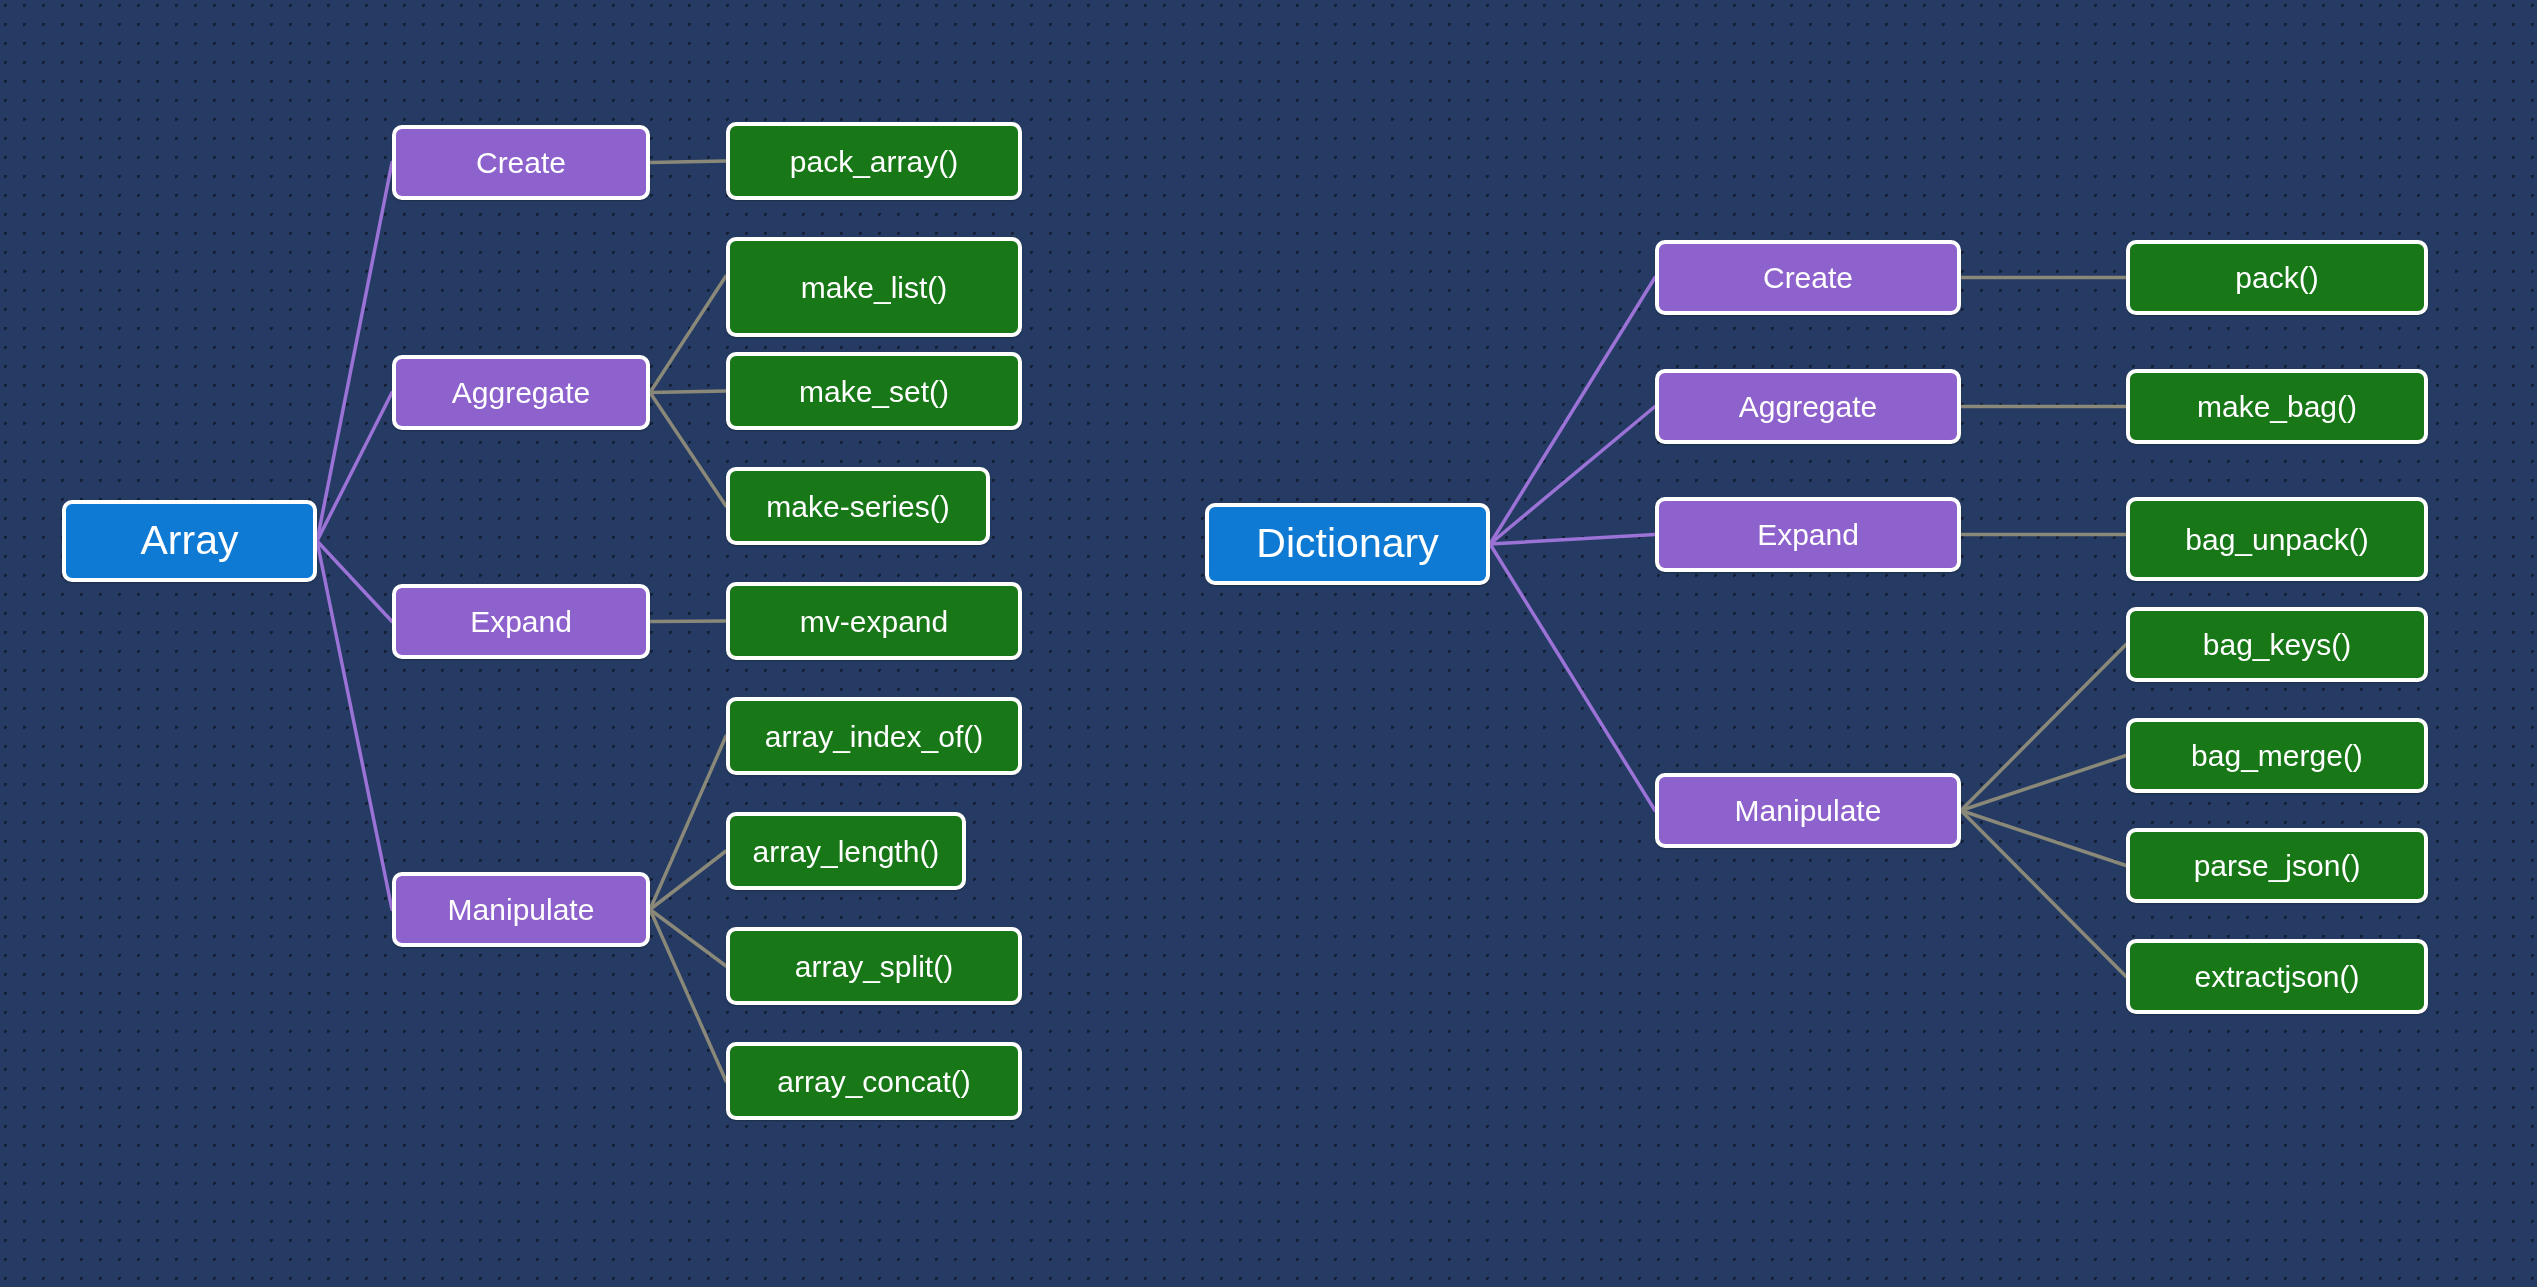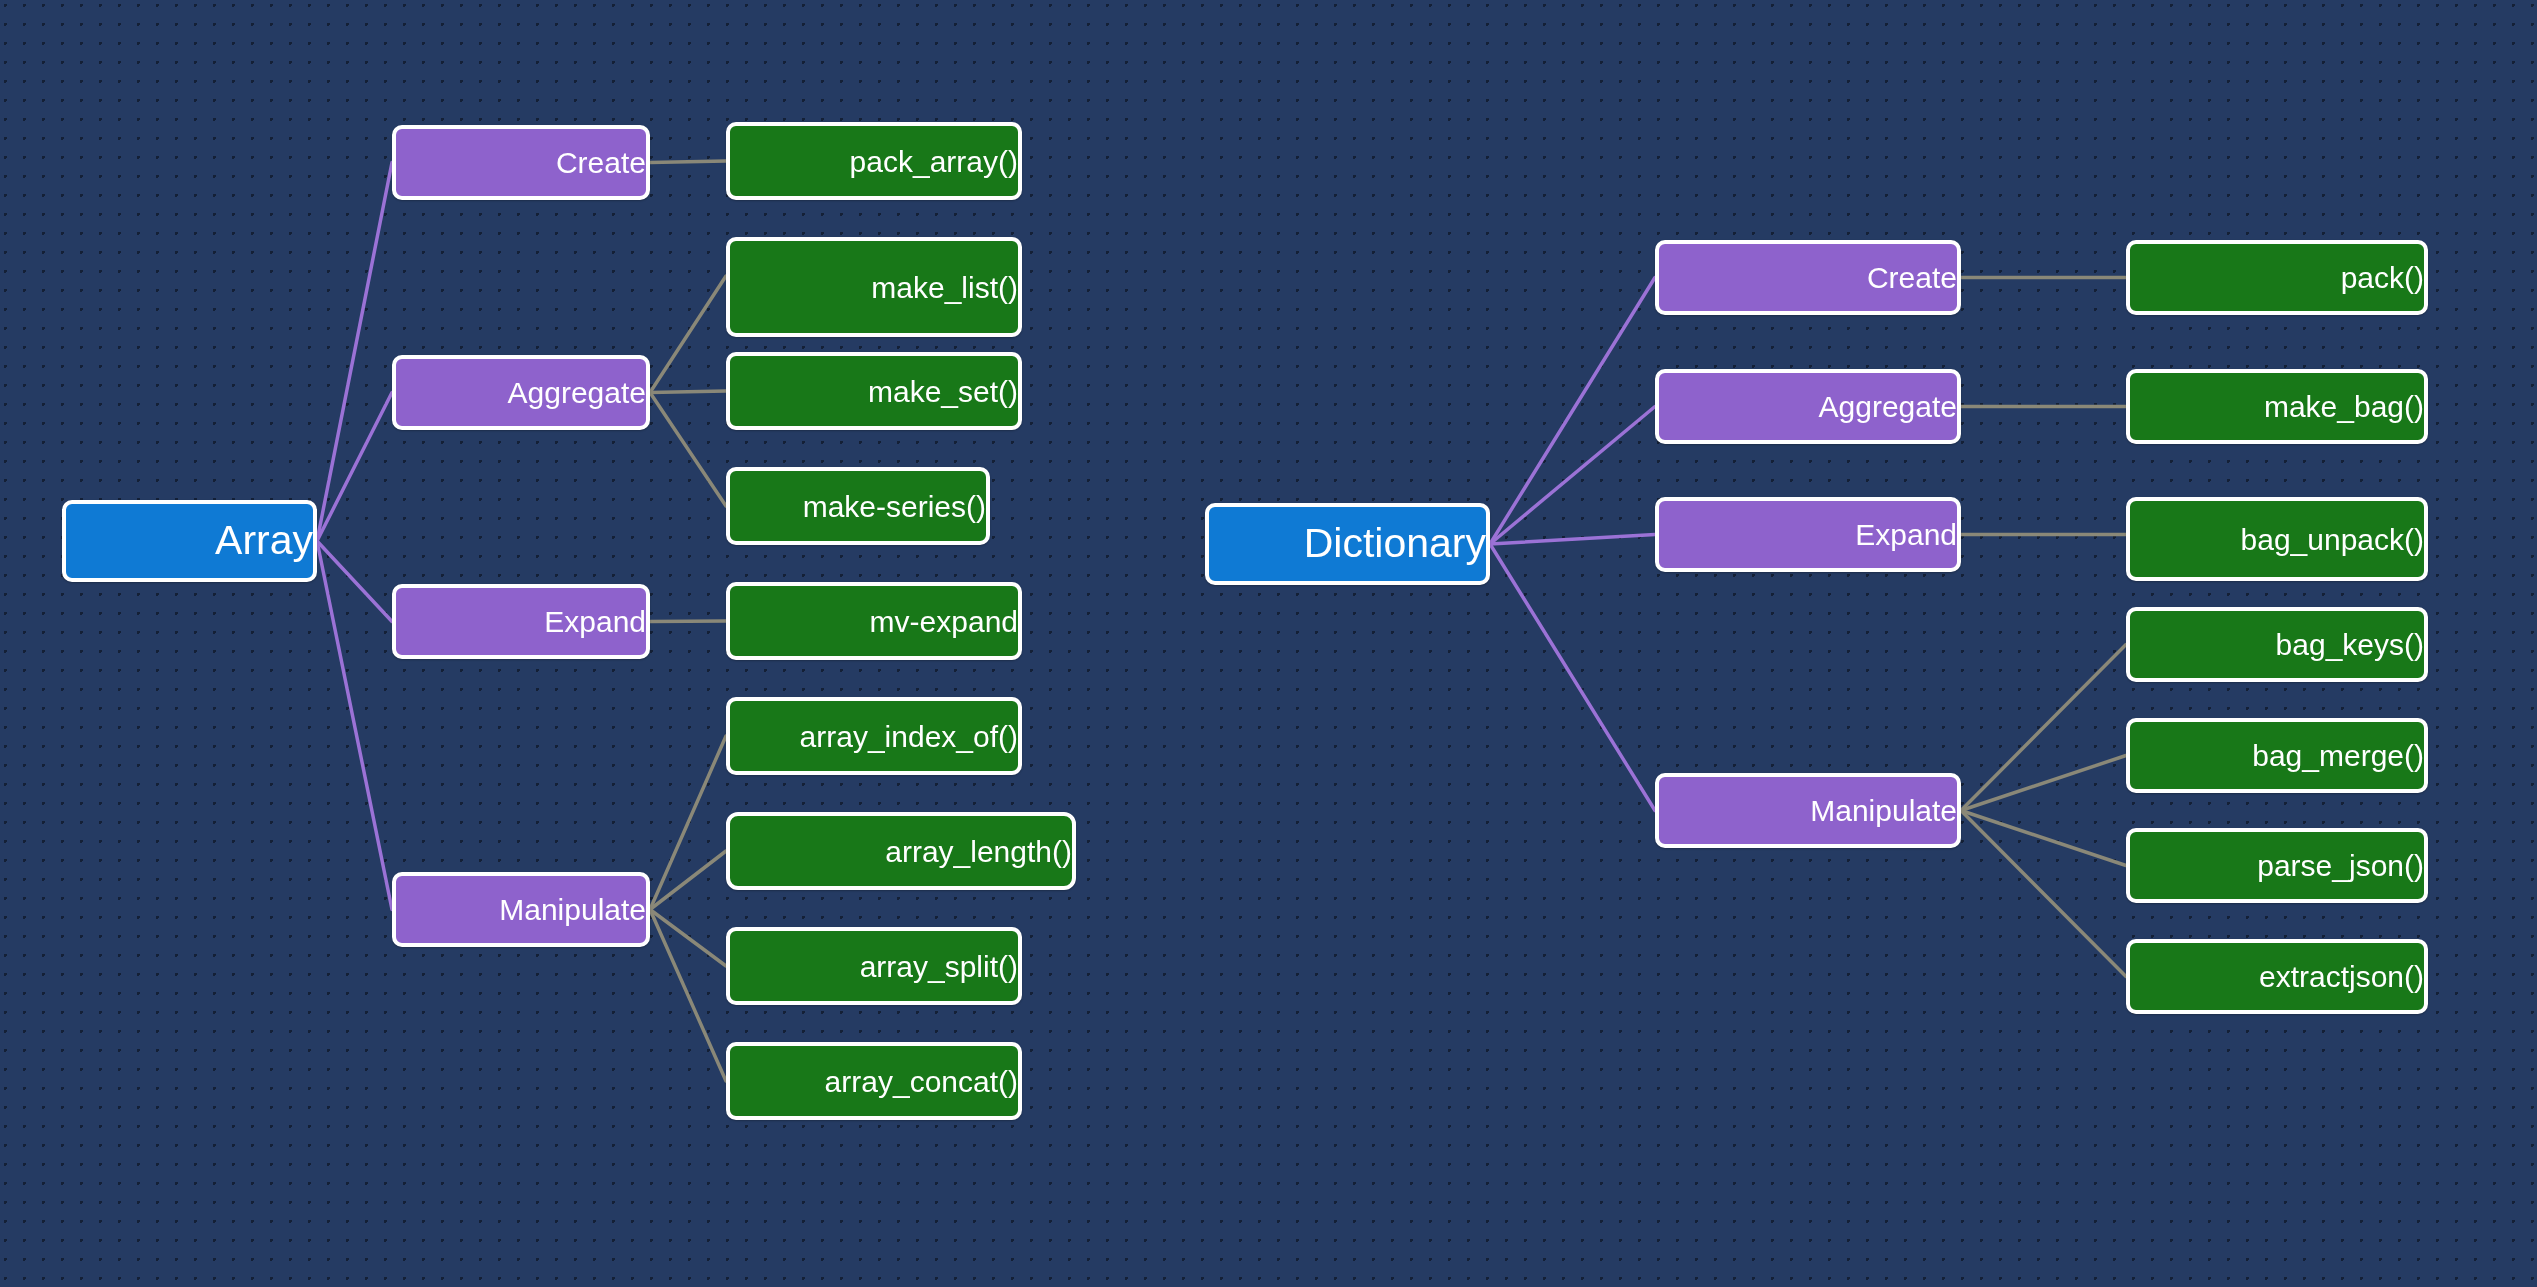--- a/index.html
+++ b/index.html
@@ -25,21 +25,21 @@
     top: 0;
     width: 2537px;
     height: 1287px;
     pointer-events: none;
   }
   .node {
     position: absolute;
     box-sizing: border-box;
     display: flex;
     align-items: center;
-    justify-content: flex-end;
+    justify-content: center;
     border: 4px solid #ffffff;
     border-radius: 10px;
     color: #ffffff;
     text-align: center;
     line-height: 1.1;
     white-space: nowrap;
     box-shadow: 0 1px 2px rgba(0,0,0,0.25);
   }
   .node-root {
     background: #0f7ad4;
@@ -111,21 +111,21 @@
       </div>
       <div class="node node-leaf" style="left: 726px; top: 582px; width: 296px; height: 78px;">
         <span>mv-expand</span>
       </div>
       <div class="node node-cat" style="left: 392px; top: 872px; width: 258px; height: 75px;">
         <span>Manipulate</span>
       </div>
       <div class="node node-leaf" style="left: 726px; top: 697px; width: 296px; height: 78px;">
         <span>array_index_of()</span>
       </div>
-      <div class="node node-leaf" style="left: 726px; top: 812px; width: 350px; height: 78px; border-radius: 12px;">
+      <div class="node node-leaf" style="left: 726px; top: 812px; width: 240px; height: 78px;">
         <span>array_length()</span>
       </div>
       <div class="node node-leaf" style="left: 726px; top: 927px; width: 296px; height: 78px;">
         <span>array_split()</span>
       </div>
       <div class="node node-leaf" style="left: 726px; top: 1042px; width: 296px; height: 78px;">
         <span>array_concat()</span>
       </div>
       <div class="node node-root" style="left: 1205px; top: 503px; width: 285px; height: 82px;">
         <span>Dictionary</span>

